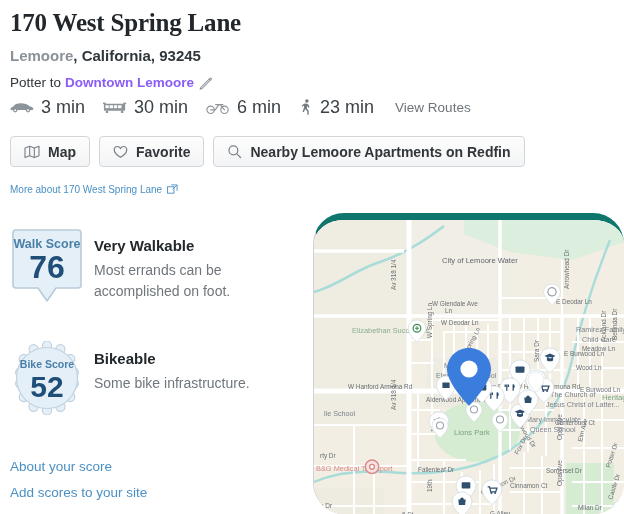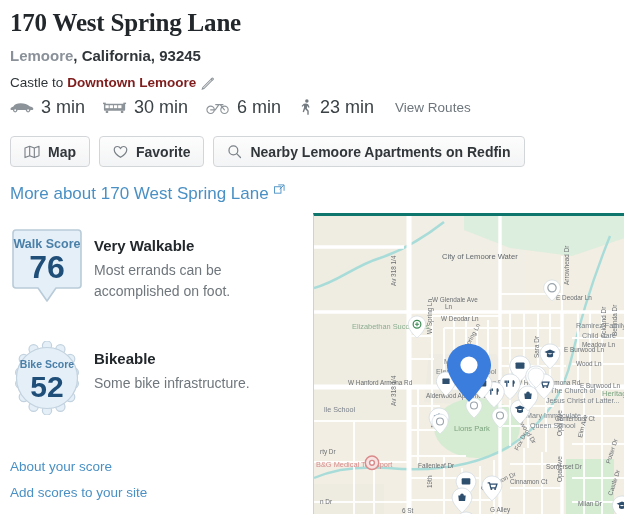--- a/index.html
+++ b/index.html
@@ -50,21 +50,21 @@
     position: absolute;
     left: 10px;
     top: 75px;
     font-size: 13.5px;
     color: #2f3539;
     white-space: nowrap;
     display: flex;
     align-items: center;
     gap: 4px;
   }
-  .commute-line .dest { font-weight: bold; color: #7f1d1d; }
+  .commute-line .dest { font-weight: bold; color: #8b5cf6; }
   .pencil-ico {
     display: inline-block;
     width: 15px;
     height: 15px;
     position: relative;
     top: 1px;
   }
 
   
   .modes {
@@ -131,25 +131,25 @@
     display: inline-flex;
     align-items: center;
     justify-content: center;
     color: #7b8288;
   }
 
   .more-link {
     position: absolute;
     left: 10px;
     top: 184px;
-    font-size: 17px;
+    font-size: 10px;
     color: #4a90c4;
     cursor: pointer;
     display: flex;
-    align-items: flex-start;
+    align-items: center;
     gap: 5px;
     white-space: nowrap;
   }
   .ext-ico { color: #4a90c4; display: inline-flex; }
 
   
   .score-row {
     position: absolute;
     display: flex;
     align-items: flex-start;
@@ -194,23 +194,24 @@
   
   .map {
     position: absolute;
     left: 313px;
     top: 213px;
     width: 311px;
     height: 301px;
     overflow: hidden;
     background: #f2eee4;
     border-left: 1px solid #cfd2d4;
-    border-top: 3px solid #0f766e;
+    border-top: 7px solid #0f766e;
     box-sizing: border-box;
     cursor: pointer;
+    border-radius: 31px;
   }
   .map svg { display: block; }
   .maplbl {
     font-family: "Liberation Sans", "DejaVu Sans", sans-serif;
     font-size: 6.4px;
     fill: #6b6f73;
   }
   .maplbl.big { font-size: 7.6px; fill: #60666b; }
   .maplbl.poi { font-size: 7.2px; fill: #7c8389; }
   .maplbl.red { fill: #d98a8a; font-size: 7.4px; }
@@ -222,21 +223,21 @@
 
 <div class="page">
 
   <div class="addr-title">170 West Spring Lane</div>
 
   <div class="addr-sub">
     <span class="city">Lemoore</span><span class="rest">, California, 93245</span>
   </div>
 
   <div class="commute-line">
-    <span>Castle to</span>
+    <span>Potter to</span>
     <span class="dest">Downtown Lemoore</span>
     <span class="pencil-ico">
       <svg width="15" height="15" viewBox="0 0 16 16" fill="none" stroke="#8d9499" stroke-width="1.1">
         <path d="M3 12.2 L2.4 14 L4.2 13.4 L13 4.6 L11.8 3.4 Z"></path>
         <path d="M11.8 3.4 L12.9 2.3 A1 1 0 0 1 14.2 3.6 L13 4.6"></path>
       </svg>
     </span>
   </div>
 
   <div class="modes">

